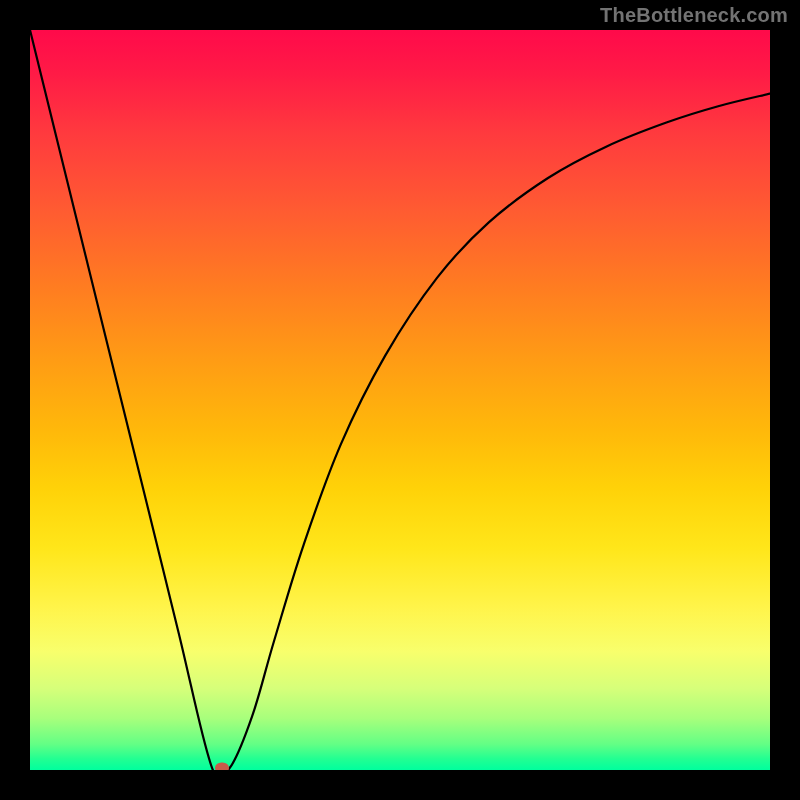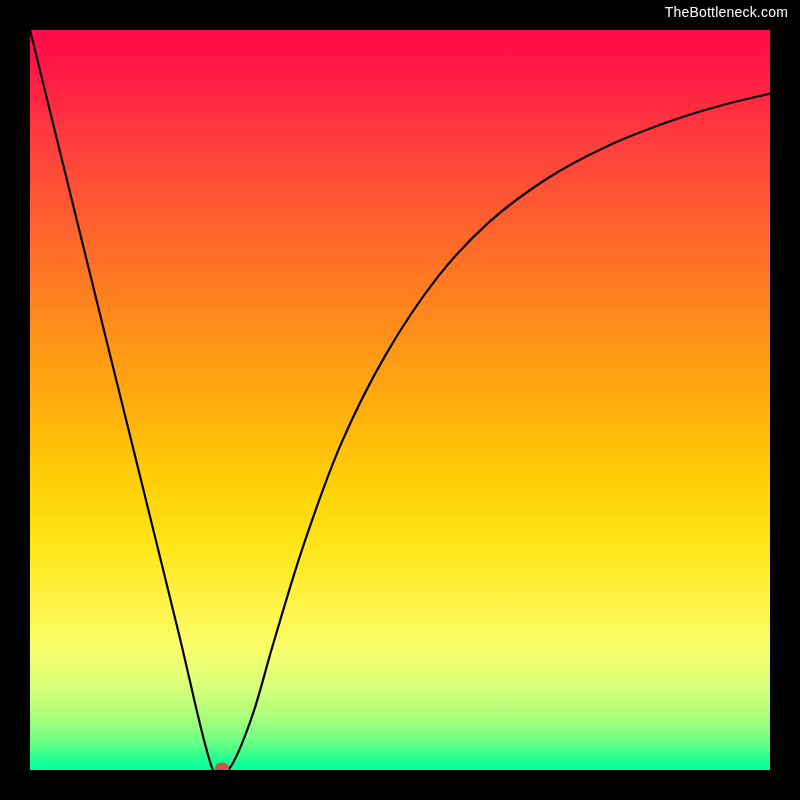--- a/index.html
+++ b/index.html
@@ -14,23 +14,23 @@
   .frame {
     position: relative;
     width: 800px;
     height: 800px;
     background: #000;
   }
   .watermark {
     position: absolute;
     top: 4px;
     right: 12px;
-    color: #ffffff;
-    font-size: 14px;
-    font-weight: 400;
+    color: #737373;
+    font-size: 20px;
+    font-weight: 700;
     letter-spacing: 0.2px;
     z-index: 3;
   }
   .plot-area {
     position: absolute;
     left: 30px;
     top: 30px;
     width: 740px;
     height: 740px;
     overflow: hidden;

